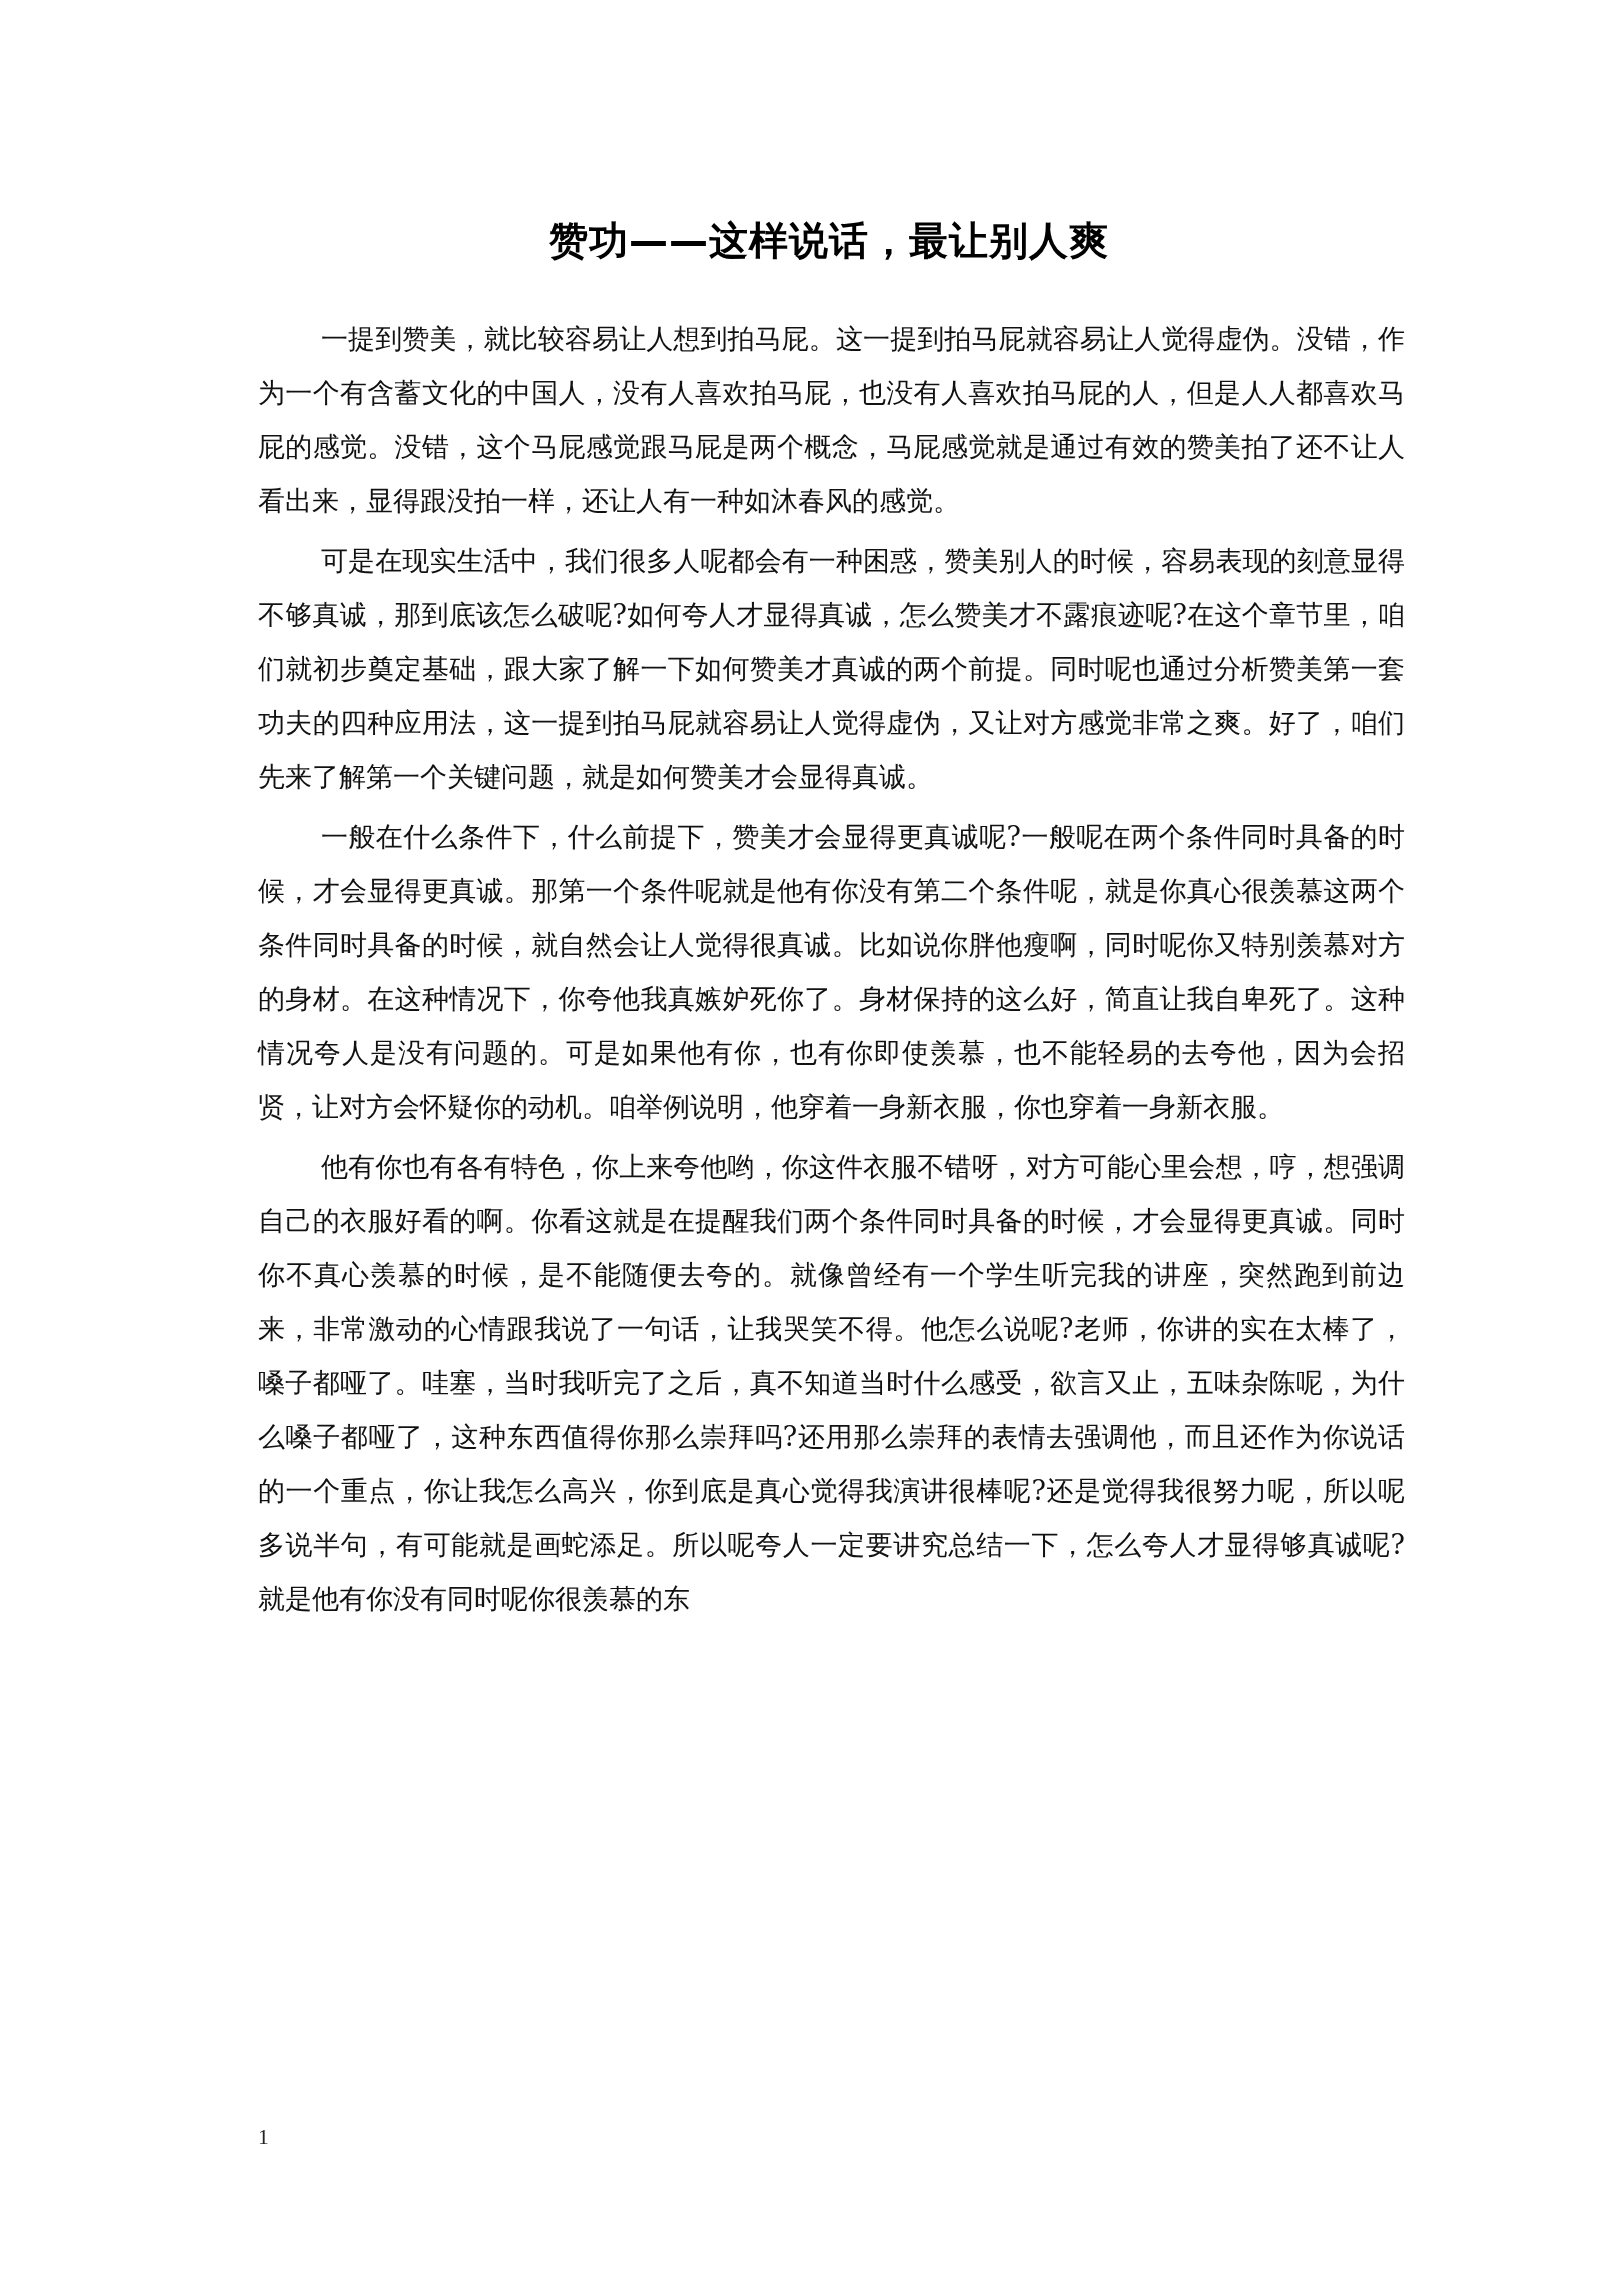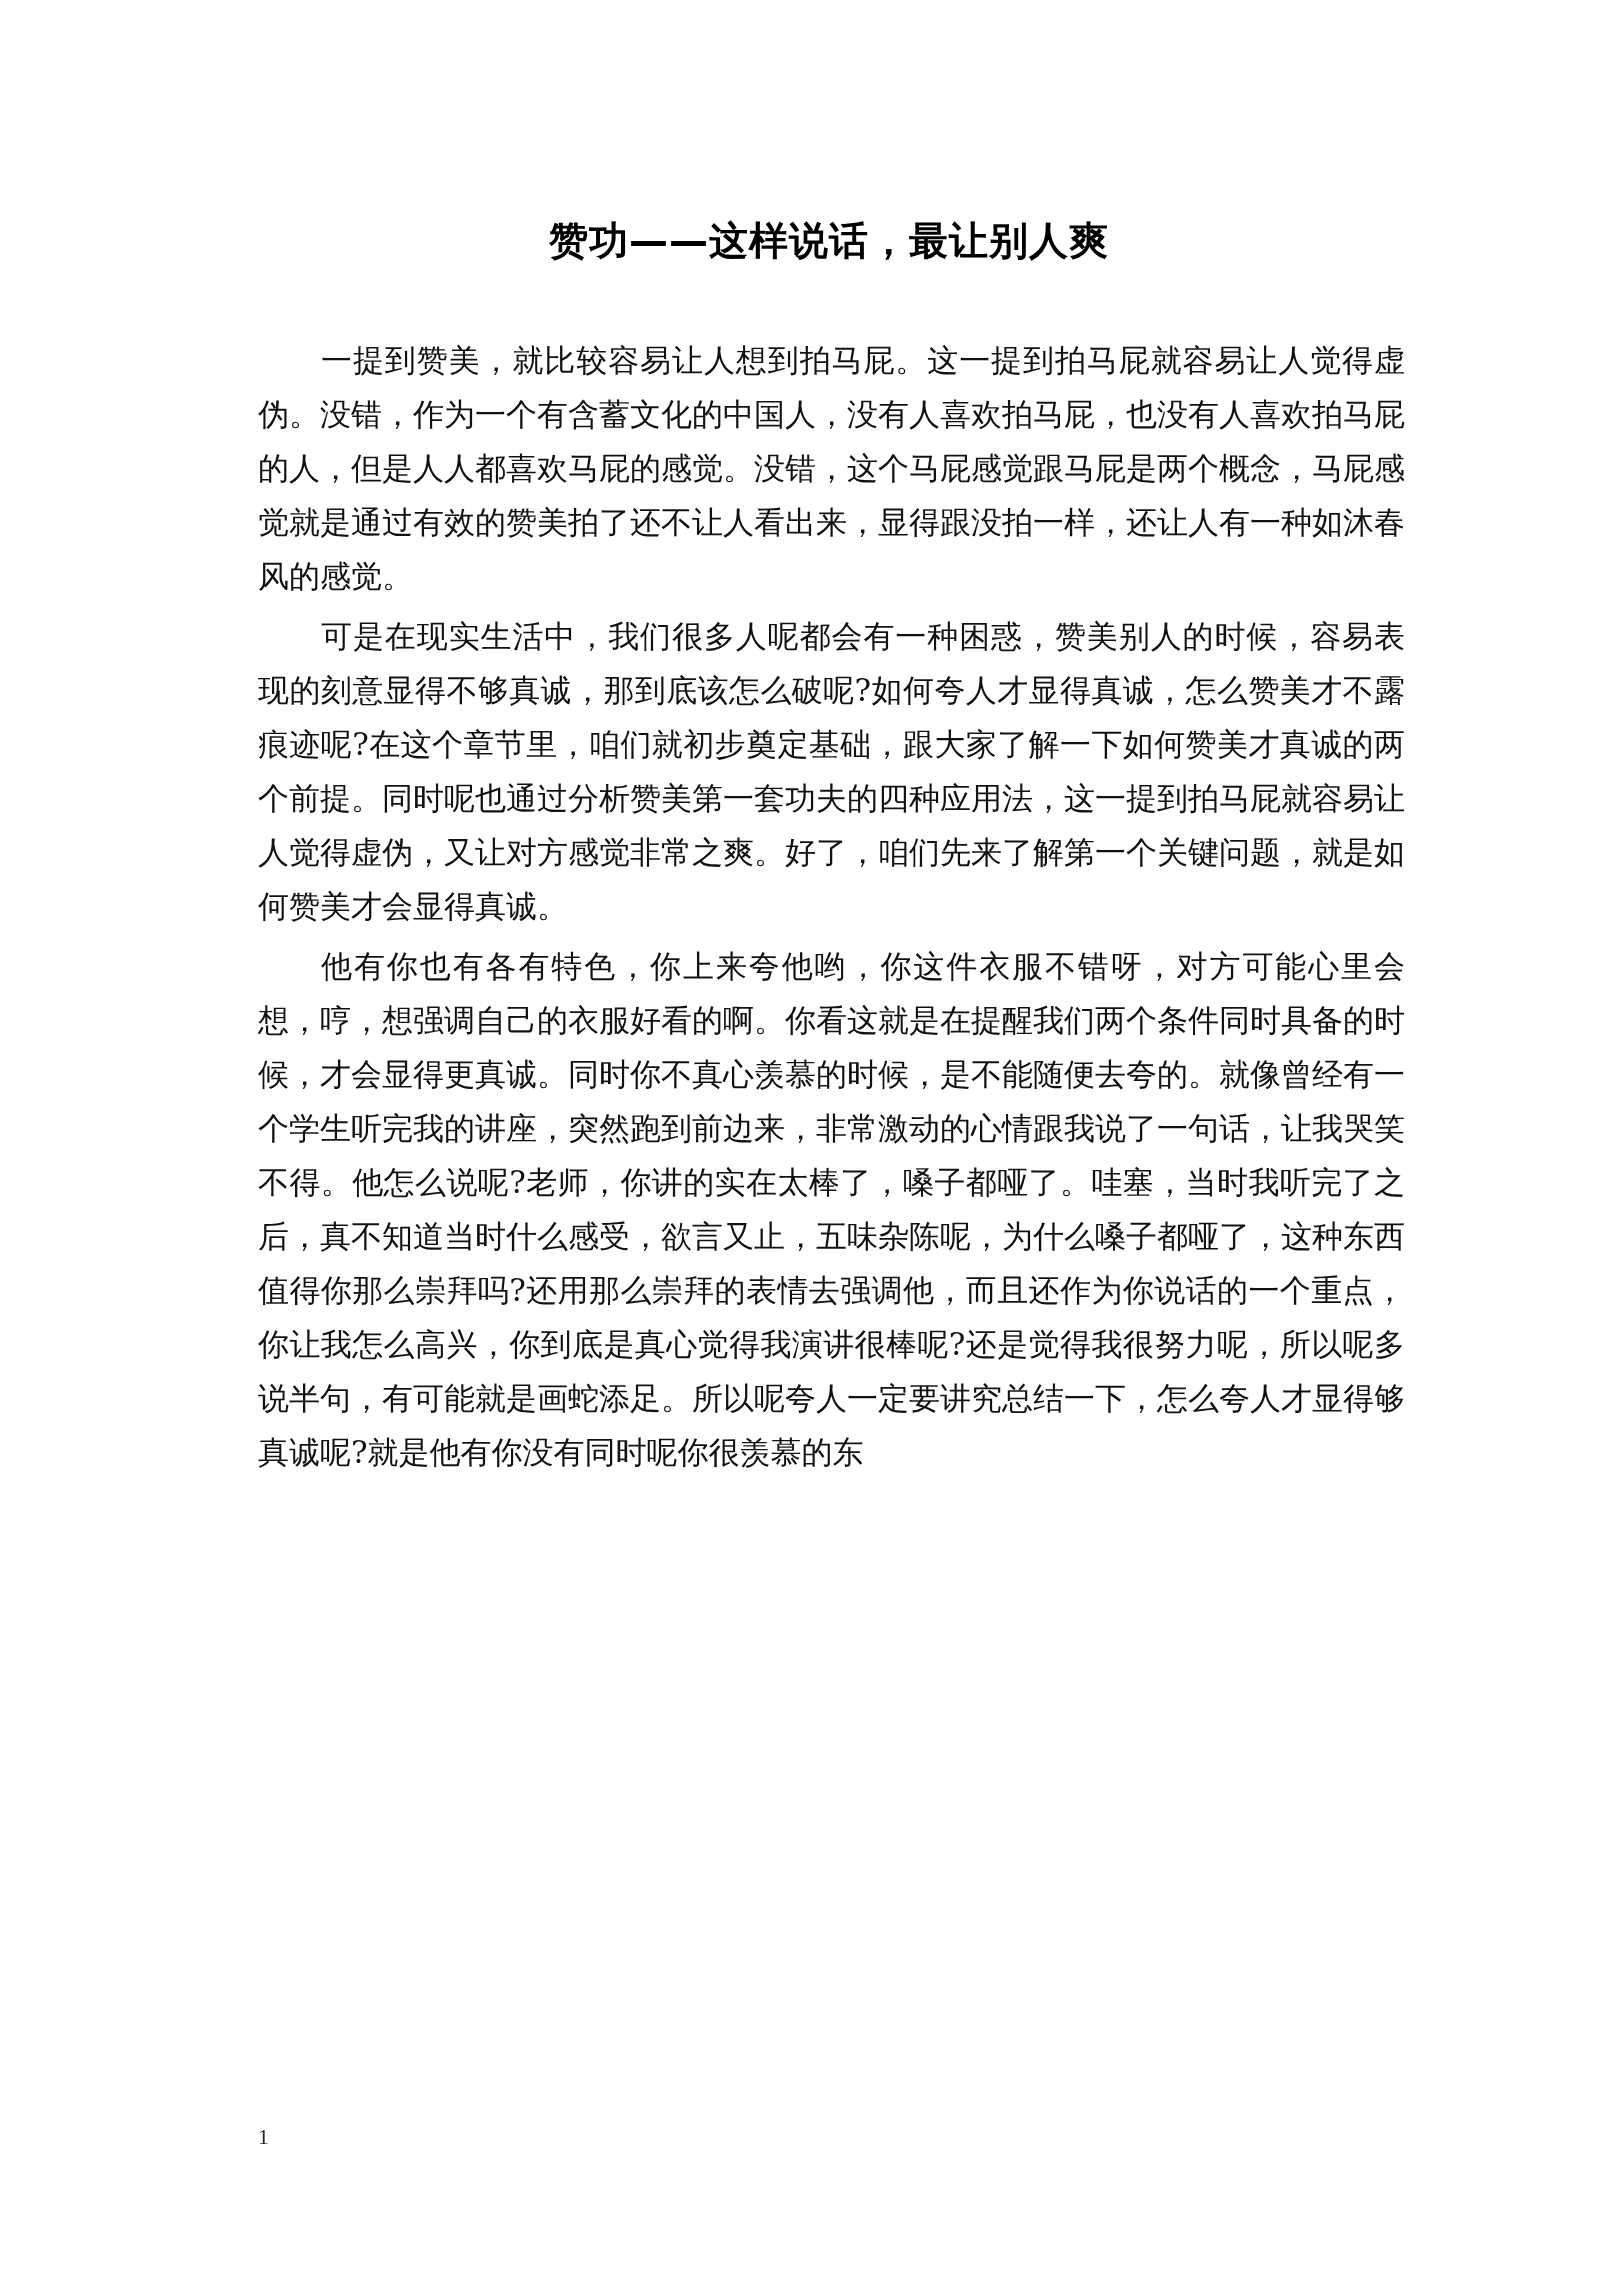--- a/index.html
+++ b/index.html
@@ -4,36 +4,37 @@
   <style>
     html, body { margin: 0; padding: 0; background: #ffffff; }
     body { width: 1622px; height: 2293px; position: relative; overflow: hidden; }
     .page { position: absolute; left: 0; top: 0; width: 1622px; height: 2293px; background: #fff; margin-left: 18px; }
     .title {
       position: absolute; top: 214px; left: 0; width: 1622px; text-align: center;
       font-family: "DejaVu Sans", "Liberation Sans", sans-serif; font-weight: bold;
       font-size: 39px; color: #000; letter-spacing: 1px;
     }
     .body {
-      position: absolute; left: 240px; top: 333px; width: 1147px;
+      position: absolute; left: 240px; top: 312px; width: 1147px;
       font-family: "DejaVu Serif", "Liberation Serif", serif;
-      font-size: 31px; line-height: 54px; color: #111;
+      font-size: 27px; line-height: 54px; color: #111;
       text-align: justify;
     }
     .para { margin: 0 0 5.9px 0; text-indent: 63px; }
     .pagenum {
       position: absolute; left: 240px; top: 2125px;
       font-family: "Liberation Serif", serif; font-size: 21.6px; color: #222;
     }
   </style>
 </head>
 <body>
 
 <div class="page">
   <div class="title">赞功——这样说话，最让别人爽</div>
   <div class="body">
     <p class="para">一提到赞美，就比较容易让人想到拍马屁。这一提到拍马屁就容易让人觉得虚伪。没错，作为一个有含蓄文化的中国人，没有人喜欢拍马屁，也没有人喜欢拍马屁的人，但是人人都喜欢马屁的感觉。没错，这个马屁感觉跟马屁是两个概念，马屁感觉就是通过有效的赞美拍了还不让人看出来，显得跟没拍一样，还让人有一种如沐春风的感觉。</p>
     <p class="para">可是在现实生活中，我们很多人呢都会有一种困惑，赞美别人的时候，容易表现的刻意显得不够真诚，那到底该怎么破呢?如何夸人才显得真诚，怎么赞美才不露痕迹呢?在这个章节里，咱们就初步奠定基础，跟大家了解一下如何赞美才真诚的两个前提。同时呢也通过分析赞美第一套功夫的四种应用法，这一提到拍马屁就容易让人觉得虚伪，又让对方感觉非常之爽。好了，咱们先来了解第一个关键问题，就是如何赞美才会显得真诚。</p>
+    <p class="para">一般在什么条件下，什么前提下，赞美才会显得更真诚呢?一般呢在两个条件同时具备的时候，才会显得更真诚。那第一个条件呢就是他有你没有第二个条件呢，就是你真心很羡慕这两个条件同时具备的时候，就自然会让人觉得很真诚。比如说你胖他瘦啊，同时呢你又特别羡慕对方的身材。在这种情况下，你夸他我真嫉妒死你了。身材保持的这么好，简直让我自卑死了。这种情况夸人是没有问题的。可是如果他有你，也有你即使羡慕，也不能轻易的去夸他，因为会招贤，让对方会怀疑你的动机。咱举例说明，他穿着一身新衣服，你也穿着一身新衣服。</p>
     <p class="para">他有你也有各有特色，你上来夸他哟，你这件衣服不错呀，对方可能心里会想，哼，想强调自己的衣服好看的啊。你看这就是在提醒我们两个条件同时具备的时候，才会显得更真诚。同时你不真心羡慕的时候，是不能随便去夸的。就像曾经有一个学生听完我的讲座，突然跑到前边来，非常激动的心情跟我说了一句话，让我哭笑不得。他怎么说呢?老师，你讲的实在太棒了，嗓子都哑了。哇塞，当时我听完了之后，真不知道当时什么感受，欲言又止，五味杂陈呢，为什么嗓子都哑了，这种东西值得你那么崇拜吗?还用那么崇拜的表情去强调他，而且还作为你说话的一个重点，你让我怎么高兴，你到底是真心觉得我演讲很棒呢?还是觉得我很努力呢，所以呢多说半句，有可能就是画蛇添足。所以呢夸人一定要讲究总结一下，怎么夸人才显得够真诚呢?就是他有你没有同时呢你很羡慕的东</p>
   </div>
   <div class="pagenum">1</div>
 </div>
 
 
 </body></html>

